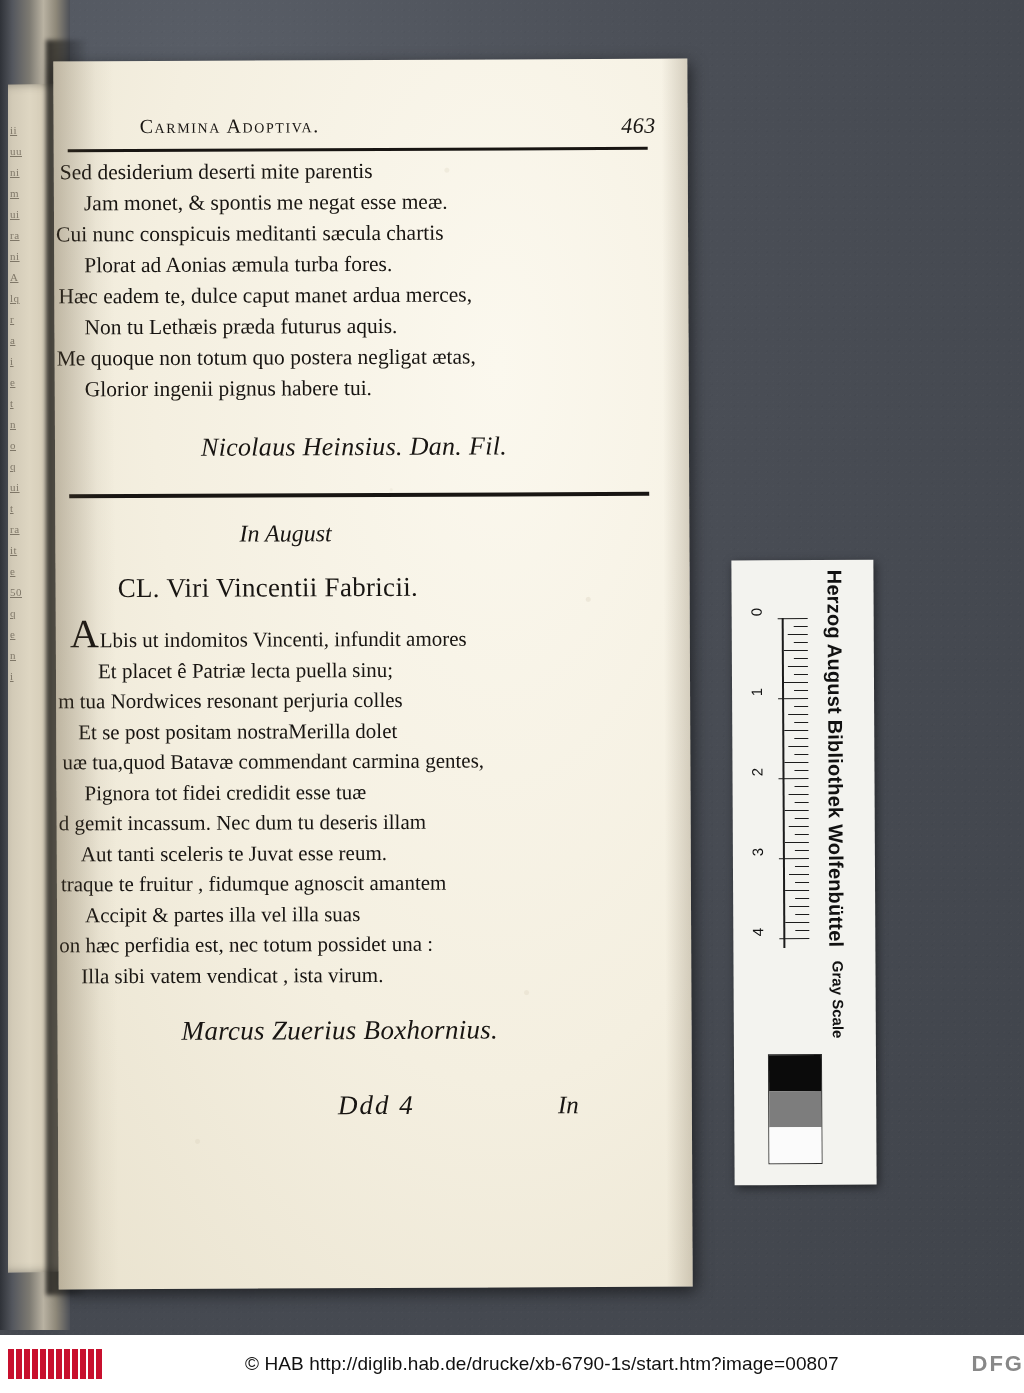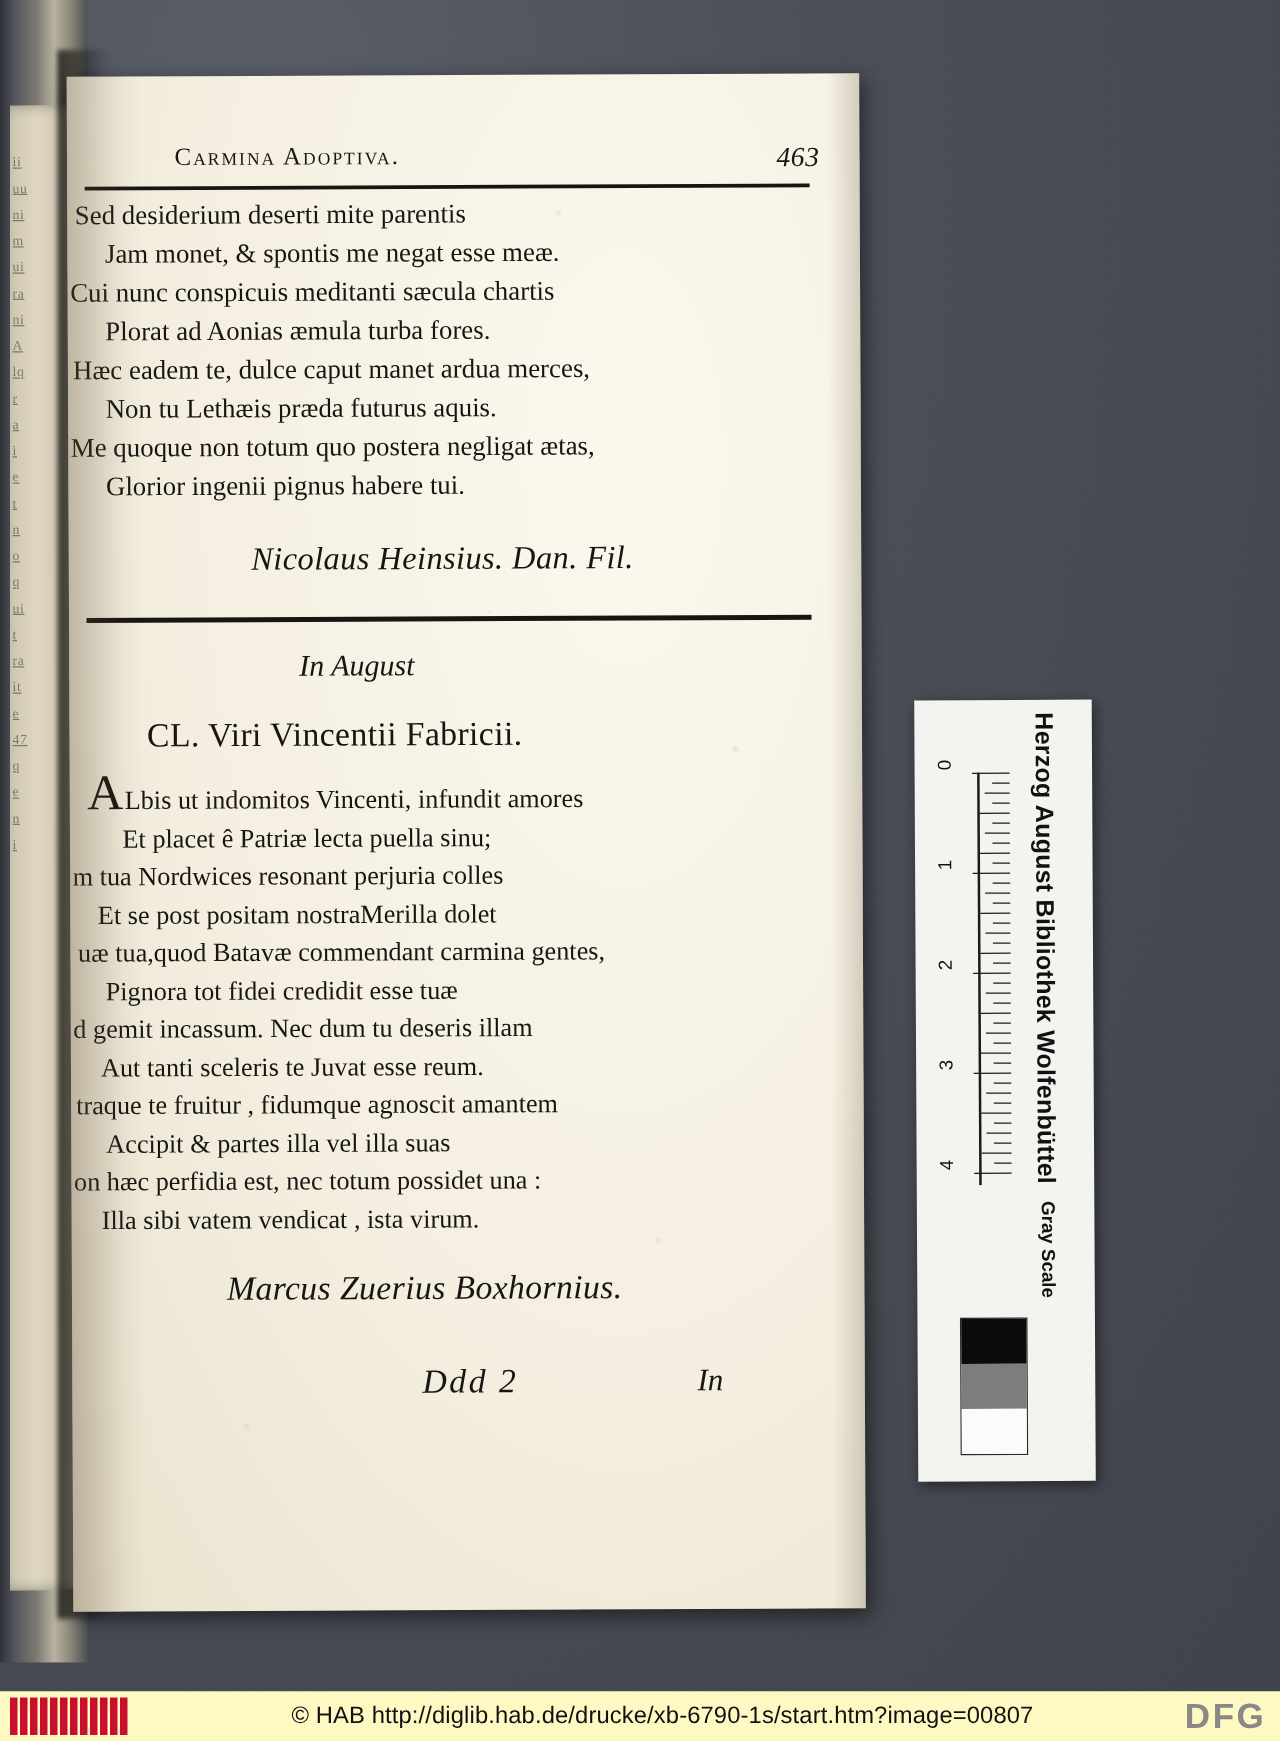--- a/index.html
+++ b/index.html
@@ -289,22 +289,22 @@
   }
   #patches div { width: 100%; height: 33.33%; }
   .pk { background: #0b0b0b; }
   .pg { background: #7d7d7d; }
   .pw { background: #fbfbfb; }
 
   
   #footer {
     position: absolute;
     left: 0; bottom: 0;
-    width: 1024px; height: 40px;
-    background: #fef9c3;
+    width: 1024px; height: 58px;
+    background: #ffffff;
     display: flex;
     align-items: center;
   }
   #colorbars {
     width: 104px; height: 30px;
     margin-left: 8px;
     display: flex;
     gap: 2px;
   }
   #colorbars i {
@@ -314,24 +314,24 @@
   }
   #footer-text {
     flex: 1;
     text-align: center;
     font-family: "Liberation Sans", sans-serif;
     font-size: 19px;
     color: #111;
     letter-spacing: .1px;
   }
   #dfg {
-    margin-right: 11px;
+    margin-right: 0;
     font-family: "Liberation Sans", sans-serif;
     font-weight: bold;
-    font-size: 28px;
+    font-size: 22px;
     color: #888;
     letter-spacing: 2px;
   }
 </style>
 </head>
 <body>
 
 <div id="scan">
   <div id="bg-dark"></div>
   <div id="bg-noise"></div>
@@ -354,21 +354,21 @@
     <div>e</div>
     <div>t</div>
     <div>n</div>
     <div>o</div>
     <div>q</div>
     <div>ui</div>
     <div>t</div>
     <div>ra</div>
     <div>it</div>
     <div>e</div>
-    <div>47</div>
+    <div>50</div>
     <div>q</div>
     <div>e</div>
     <div>n</div>
     <div>i</div>
   </div>
   <div id="gutter-shadow"></div>
 
   <div id="page">
     <div id="page-spots"></div>
 
@@ -405,21 +405,21 @@
         <div class="l ind" style="padding-left:28px">Pignora tot fidei credidit esse tuæ</div>
         <div class="l" style="padding-left:2px">d gemit incassum.   Nec dum tu deseris illam</div>
         <div class="l ind" style="padding-left:24px">Aut tanti sceleris te Juvat esse reum.</div>
         <div class="l" style="padding-left:4px">traque te fruitur , fidumque agnoscit amantem</div>
         <div class="l ind" style="padding-left:28px">Accipit &amp; partes illa vel illa suas</div>
         <div class="l" style="padding-left:2px">on hæc perfidia est, nec totum possidet una :</div>
         <div class="l ind" style="padding-left:24px">Illa sibi vatem vendicat , ista virum.</div>
       </div>
 
       <div class="signature2">Marcus Zuerius Boxhornius.</div>
-      <div class="quire">Ddd 2</div>
+      <div class="quire">Ddd 4</div>
       <div class="catchword">In</div>
     </div>
 
     <div id="page-left-shade"></div>
     <div id="page-right-shade"></div>
   </div>
 
   <div id="target">
     <div id="target-inner">
 

